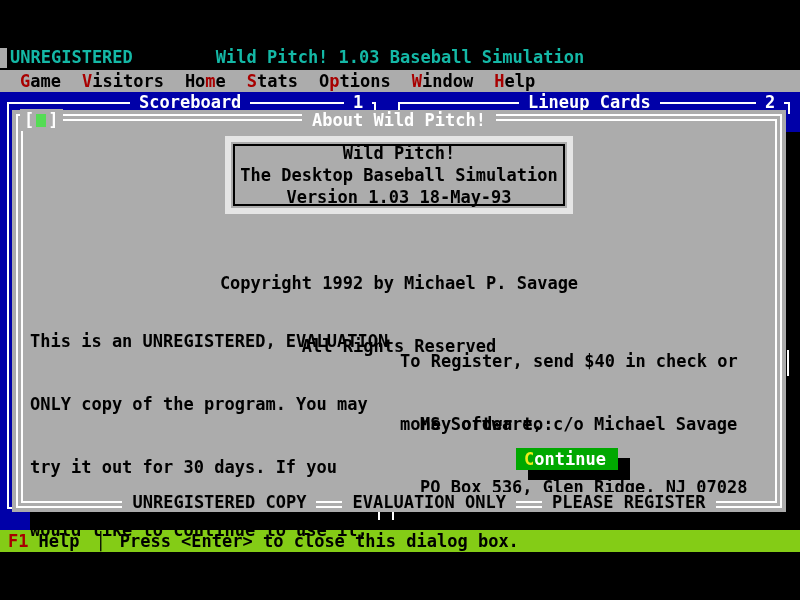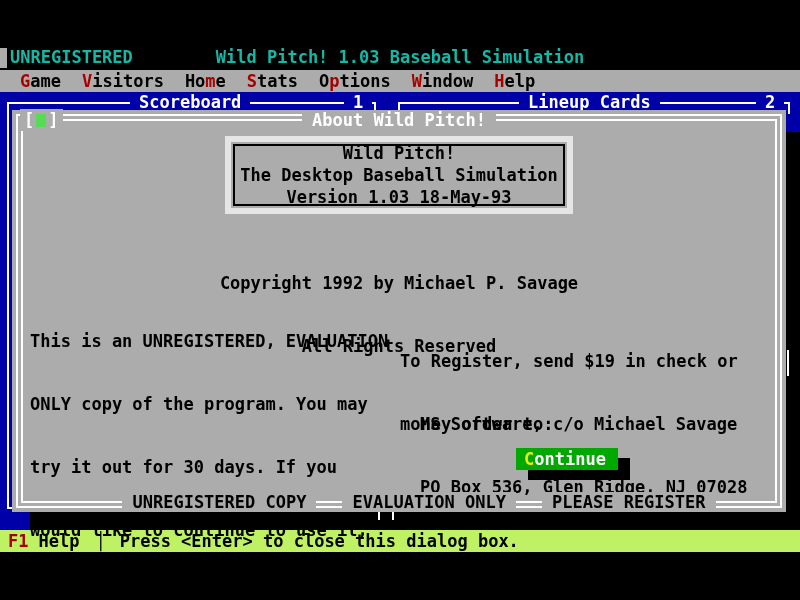--- a/index.html
+++ b/index.html
@@ -77,21 +77,21 @@
   .btn-hot { color:#eded1a; }
 
   #dlg-footer {
     position:absolute; bottom:0; left:0; right:0; height:20px; z-index:2;
     display:flex; align-items:center; justify-content:center; gap:26px;padding-left:40px;
   }
   #dlg-footer span { background:#acacac; padding:0 10px; white-space:pre; }
 
   
   #statusbar {
-    left:0; top:530px; width:800px; height:22px; background:#bef264; color:#000;
+    left:0; top:530px; width:800px; height:22px; background:#84cc16; color:#000;
     display:flex; align-items:center; white-space:pre;
   }
   #sb-key { color:#a80000; margin-left:8px; }
   #sb-keylabel { margin-left:10px; }
   #sb-div { margin-left:16px; }
   #sb-msg { margin-left:14px; }
 </style>
 </head>
 <body>
 
@@ -166,21 +166,21 @@
     <div>try it out for 30 days. If you</div>
     <div>would like to continue to use it,</div>
     <div>you'll have to register. When you</div>
     
     
     
     
   </div>
 
   <div id="dlg-register">
-    <div>To Register, send $19 in check or</div>
+    <div>To Register, send $40 in check or</div>
     <div>money order to:</div>
   </div>
 
   <div id="dlg-address">
     <div>MS Software, c/o Michael Savage</div>
     <div>PO Box 536, Glen Ridge, NJ 07028</div>
   </div>
 
   <div id="continue-shadow"></div>
   <div id="continue-btn">

